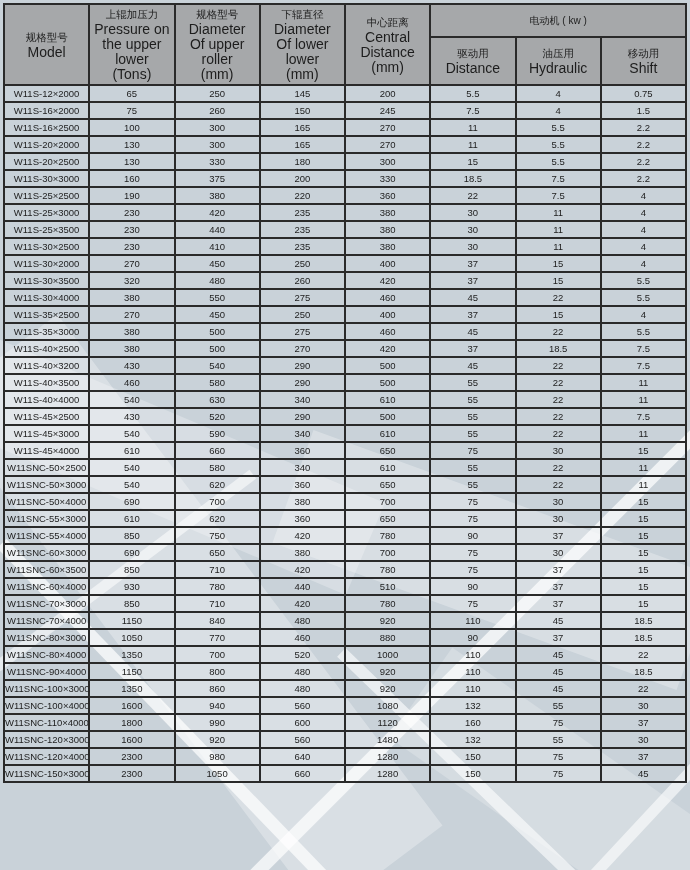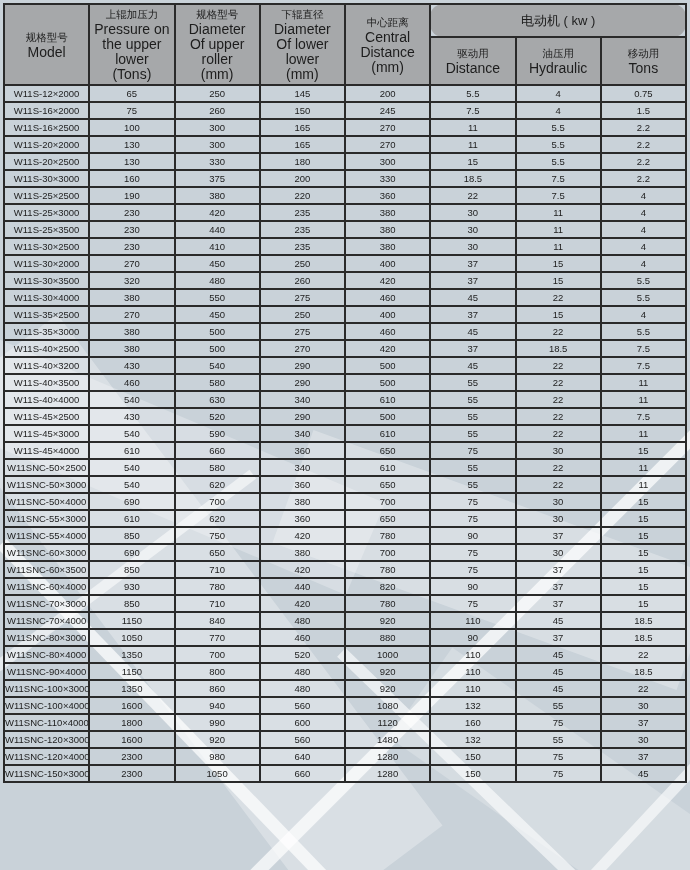--- a/index.html
+++ b/index.html
@@ -48,21 +48,21 @@
     height: 15px;
     font-size: 9.5px;
     line-height: 15px;
     white-space: nowrap;
     overflow: hidden;
   }
   tr.group-row { height: 33px; }
   tr.sub-row { height: 48px; }
   .hline-zh { font-size: 10.5px; line-height: 15px; }
   .hline-en { font-size: 14px;  line-height: 15px; }
-  .motor-label { font-size: 13px; border-radius: 13px; }
+  .motor-label { font-size: 10px; }
 </style>
 </head>
 <body>
 
 <div id="bg">
   <div class="band w1"></div>
   <div class="band w2"></div>
   <div class="band w3"></div>
   <div class="band w4"></div>
   <div class="stripe n1"></div>
@@ -119,21 +119,21 @@
       <th>
         <div class="hline-zh">驱动用</div>
         <div class="hline-en">Distance</div>
       </th>
       <th>
         <div class="hline-zh">油压用</div>
         <div class="hline-en">Hydraulic</div>
       </th>
       <th>
         <div class="hline-zh">移动用</div>
-        <div class="hline-en">Tons</div>
+        <div class="hline-en">Shift</div>
       </th>
     </tr>
   </thead>
   <tbody id="spec-rows">
       <tr>
         <td>W11S-12×2000</td>
         <td>65</td>
         <td>250</td>
         <td>145</td>
         <td>200</td>
@@ -419,21 +419,21 @@
         <td>780</td>
         <td>75</td>
         <td>37</td>
         <td>15</td>
       </tr>
       <tr>
         <td>W11SNC-60×4000</td>
         <td>930</td>
         <td>780</td>
         <td>440</td>
-        <td>820</td>
+        <td>510</td>
         <td>90</td>
         <td>37</td>
         <td>15</td>
       </tr>
       <tr>
         <td>W11SNC-70×3000</td>
         <td>850</td>
         <td>710</td>
         <td>420</td>
         <td>780</td>

